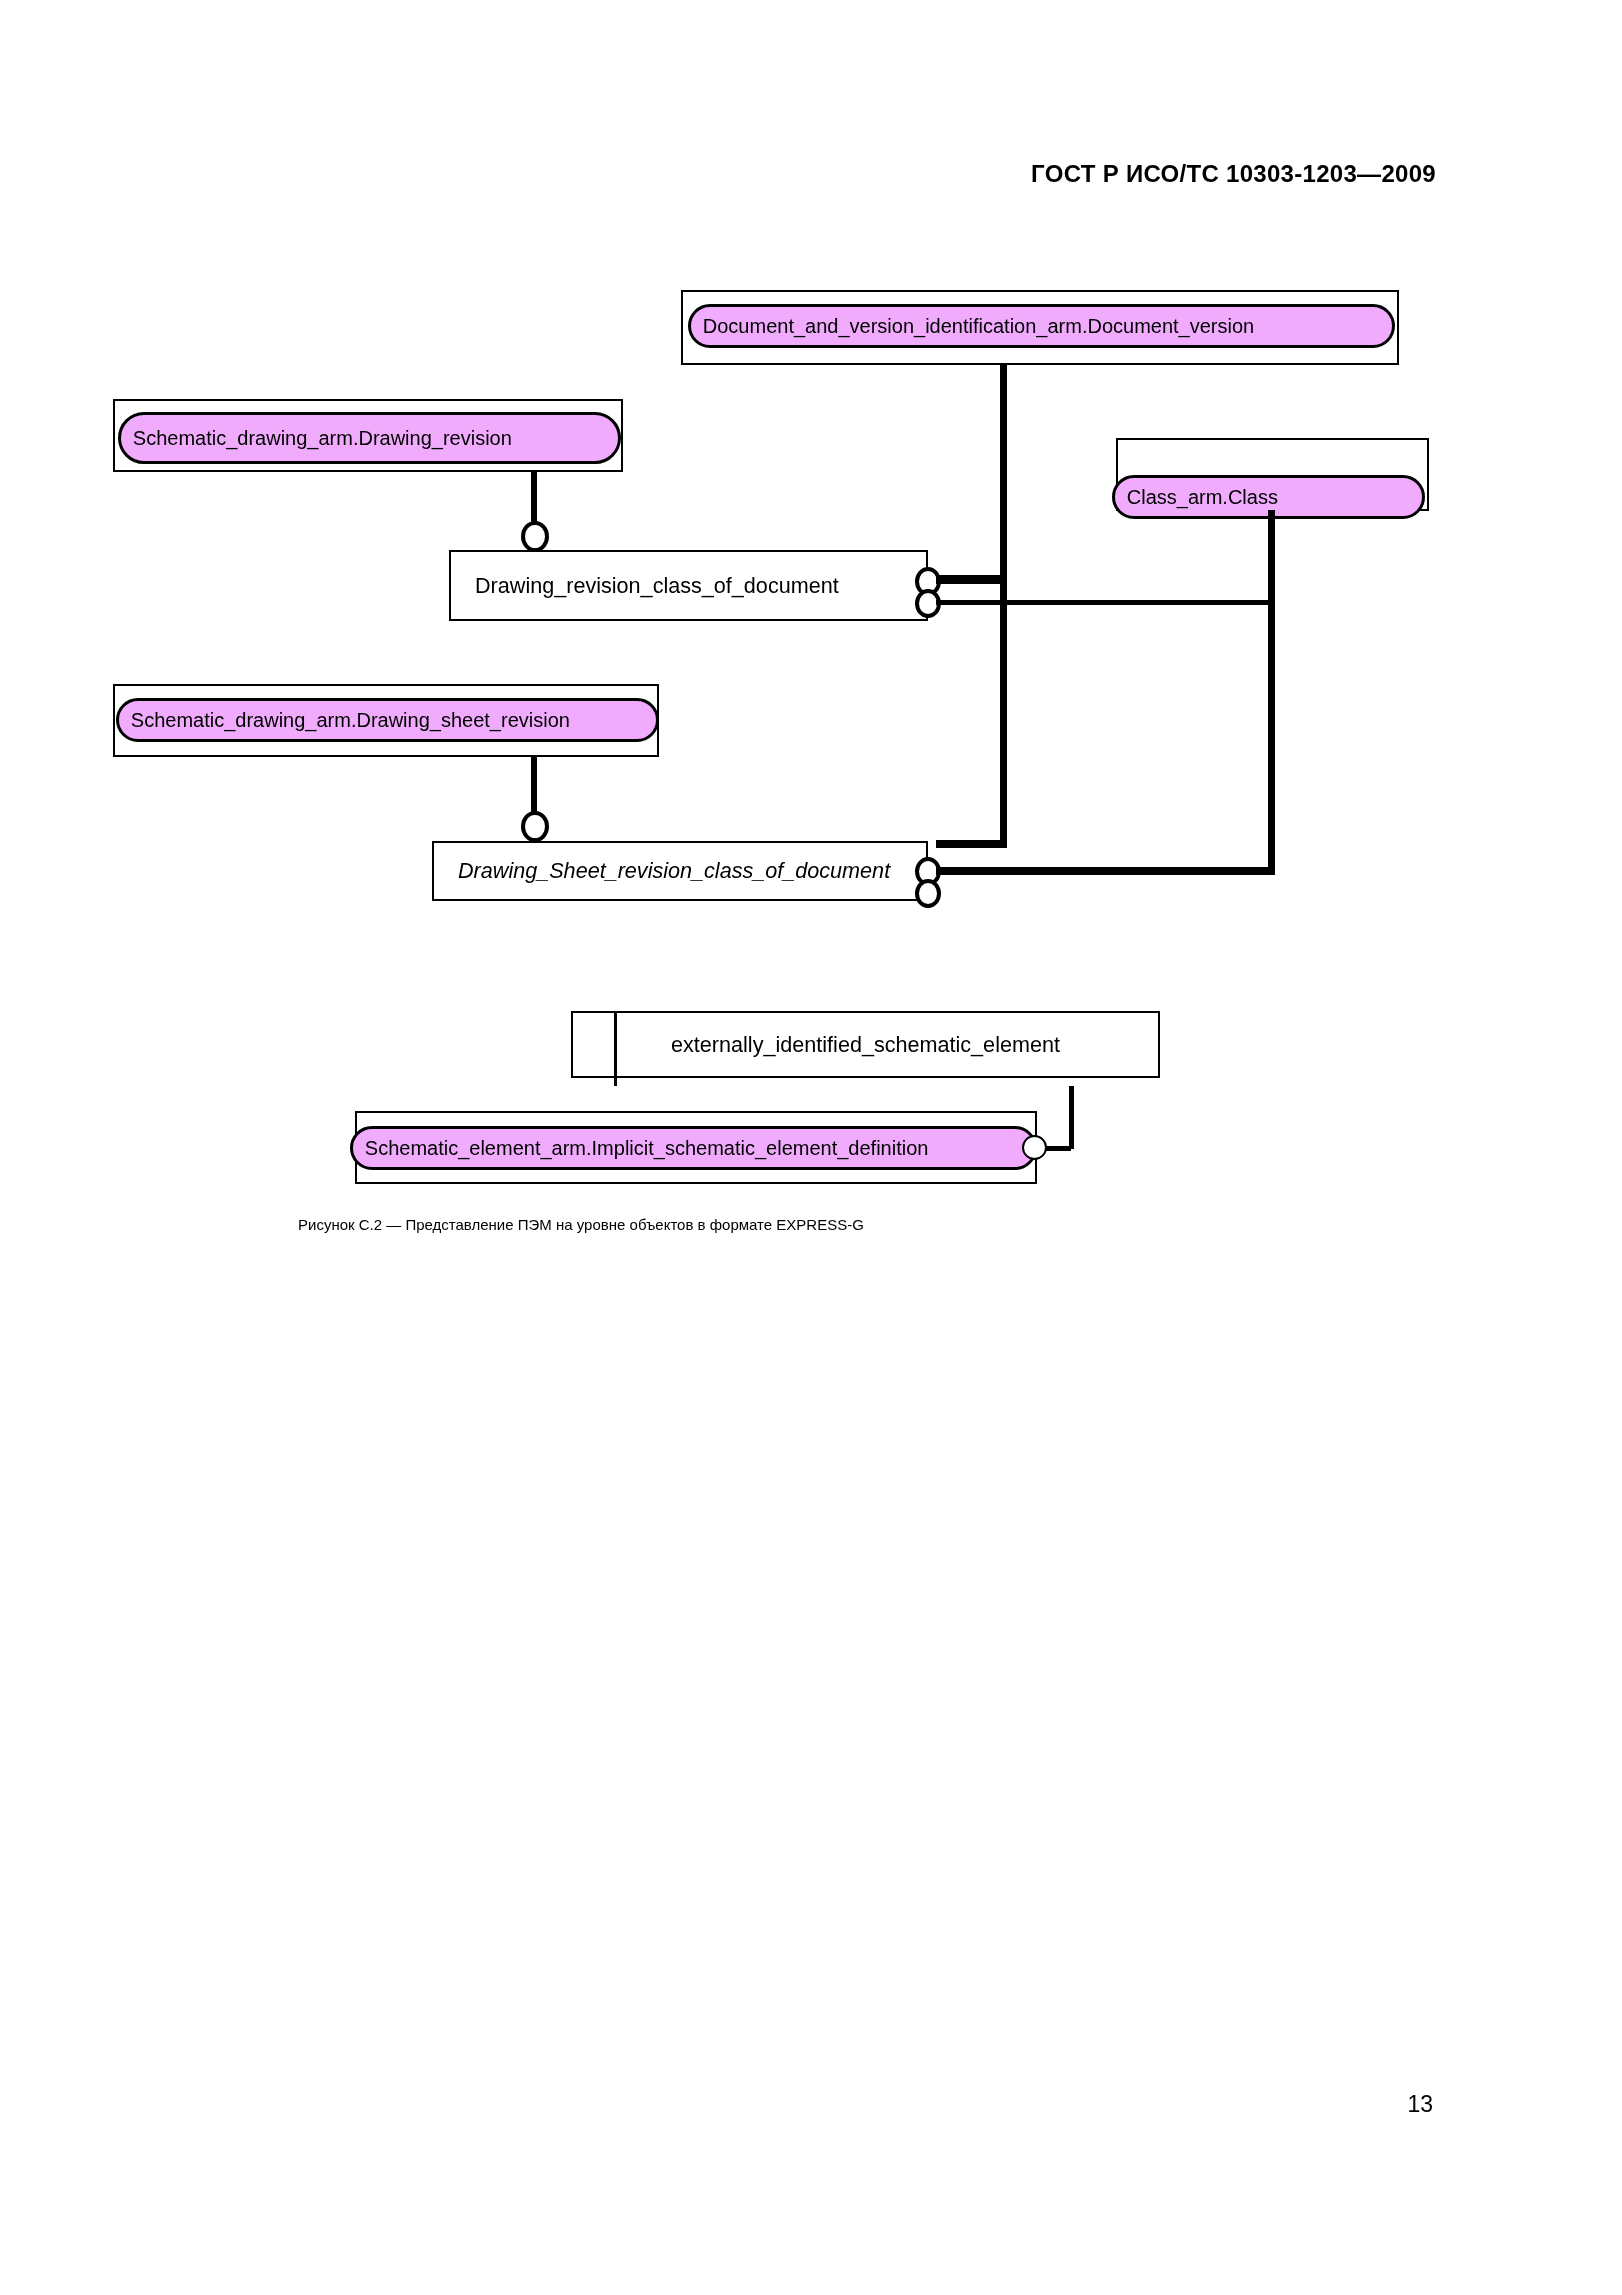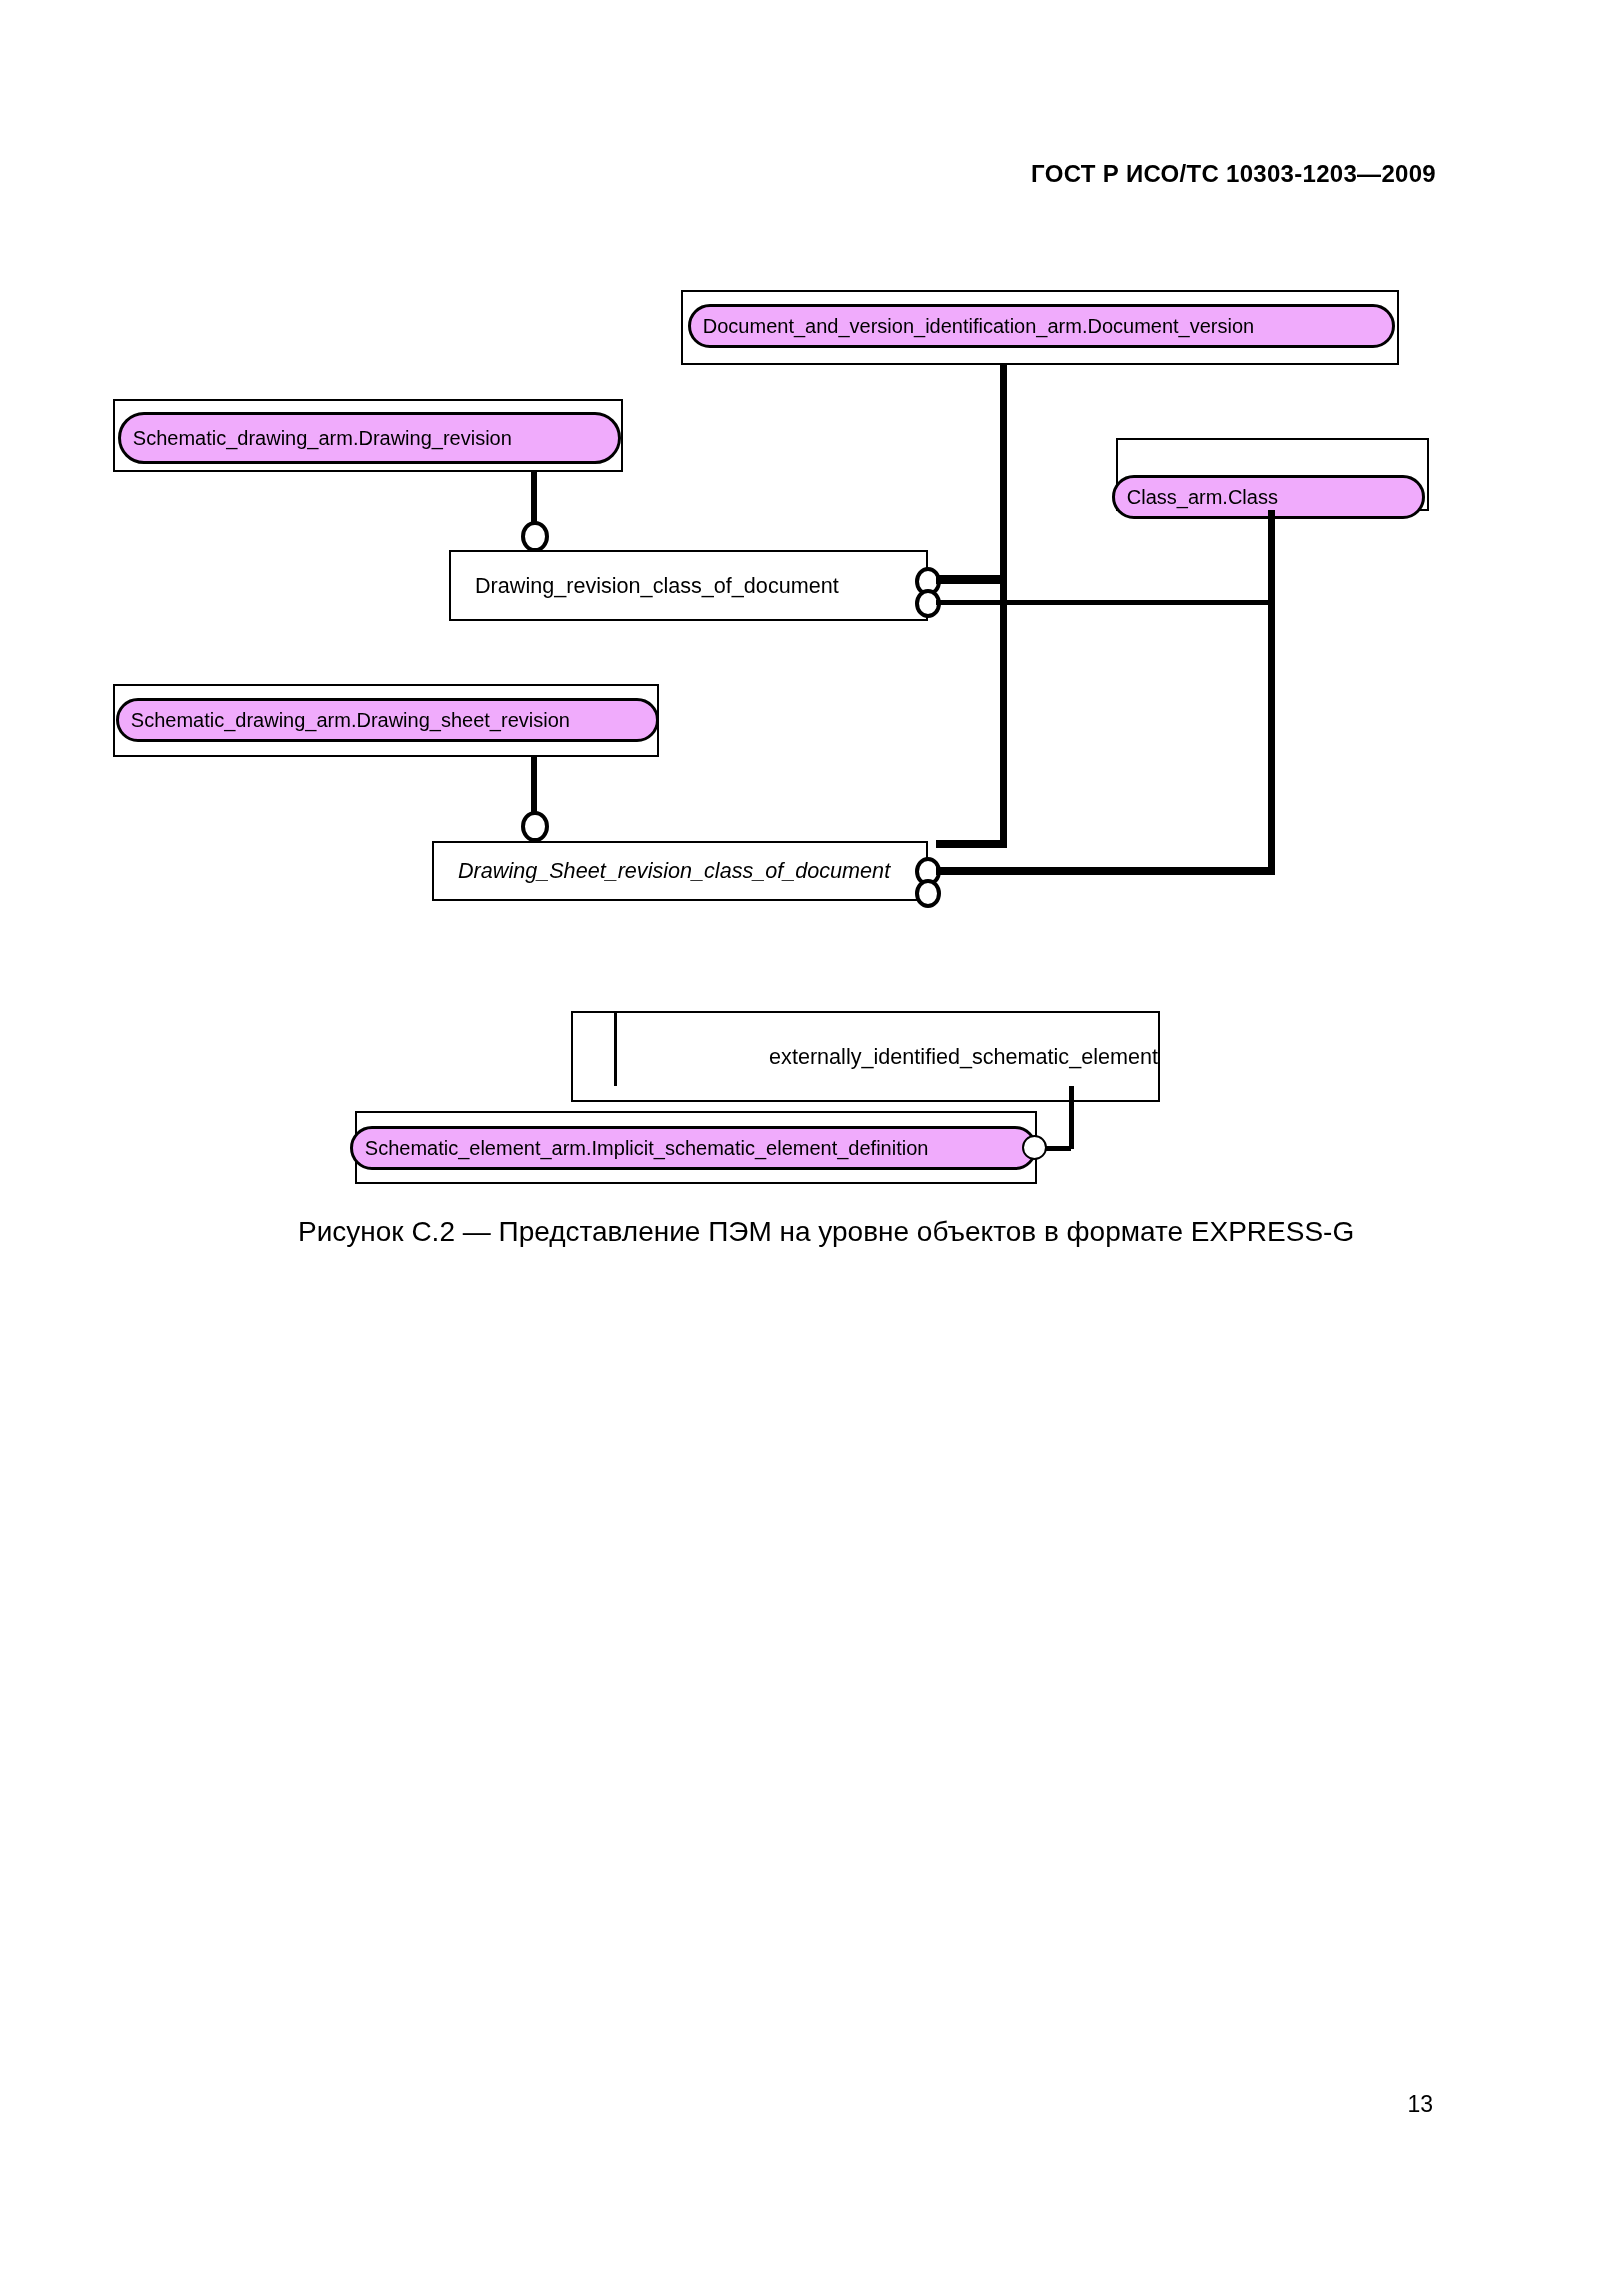--- a/index.html
+++ b/index.html
@@ -35,21 +35,21 @@
     width: 1433px;
     text-align: right;
     font-size: 23px;
   }
 
   
   .figure-caption {
     position: absolute;
     top: 1216px;
     left: 298px;
-    font-size: 28px;
+    font-size: 15px;
     white-space: nowrap;
   }
 
   
   #diagram {
     position: absolute;
     top: 0;
     left: 0;
     width: 1623px;
     height: 1309px;
@@ -152,21 +152,21 @@
 
   <div class="outer-frame" style="left:113px; top:684px; width:546px; height:73px;"></div>
   <div class="capsule" style="left:116px; top:698px; width:543px; height:44px;">
     <span class="capsule-label">Schematic_drawing_arm.Drawing_sheet_revision</span>
   </div>
 
   <div class="entity-box left-align" style="left:432px; top:841px; width:496px; height:60px;font-style:italic;">
     <span class="entity-label">Drawing_Sheet_revision_class_of_document</span>
   </div>
 
-  <div class="entity-box" style="left:571px; top:1011px; width:589px; height:91px;justify-content:flex-end;">
+  <div class="entity-box" style="left:571px; top:1011px; width:589px; height:67px;">
     <span class="entity-label">externally_identified_schematic_element</span>
   </div>
   <div class="box-divider" style="left:614px; top:1011px; height:75px;"></div>
 
   <div class="outer-frame" style="left:355px; top:1111px; width:682px; height:73px;"></div>
   <div class="capsule" style="left:350px; top:1126px; width:687px; height:44px;">
     <span class="capsule-label">Schematic_element_arm.Implicit_schematic_element_definition</span>
   </div>
 
   <div class="line-v" style="left:531px; top:472px; width:5.9px; height:55px;"></div>

